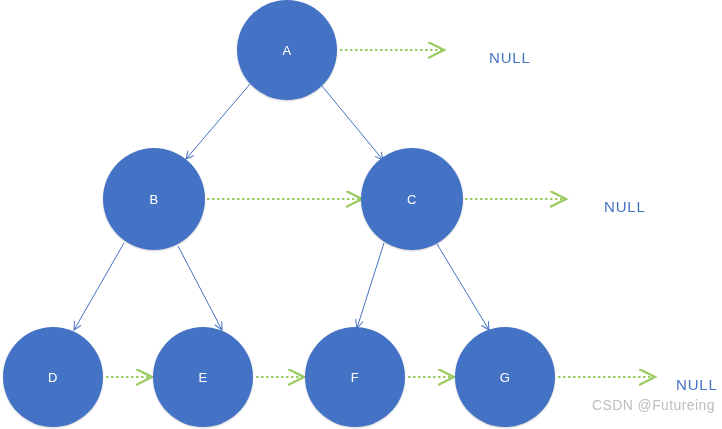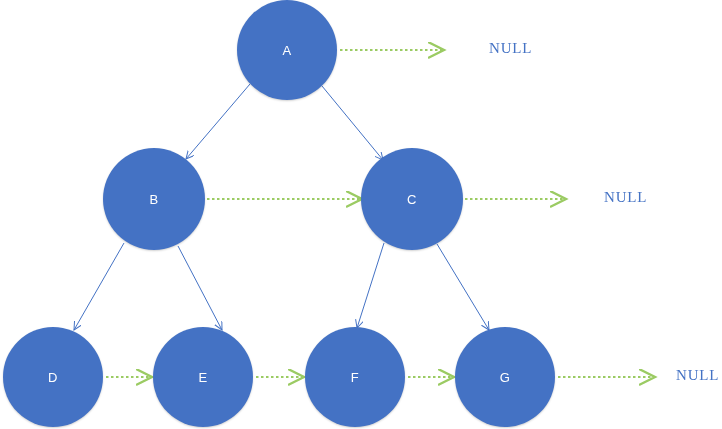--- a/index.html
+++ b/index.html
@@ -38,24 +38,25 @@
     font-family: "Liberation Sans", sans-serif;
     letter-spacing: 0.5px;
     box-sizing: border-box;
     box-shadow: 0 1px 2px rgba(0,0,0,0.18);
     z-index: 2;
   }
   .null-label {
     position: absolute;
     color: #4472C4;
     font-size: 15px;
-    font-family: Liberation Serif, serif;
+    font-family: Liberation Sans, sans-serif;
     letter-spacing: 0.8px;
     white-space: nowrap;
     z-index: 2;
+    margin-top: 9px;
   }
   .watermark {
     position: absolute;
     color: #bdbdbd;
     font-size: 14px;
     font-family: "Liberation Sans", sans-serif;
     letter-spacing: 0.4px;
     white-space: nowrap;
     z-index: 3;
   }
@@ -115,14 +116,15 @@
       <div class="node" style="left: 455px; top: 327px; width: 100px; height: 100px; background: rgb(68, 114, 196); color: rgb(255, 255, 255);">
         <span>G</span>
       </div>
     </div>
   <div id="null-layer">
       <div class="null-label" style="left: 489px; top: 40px; color: rgb(68, 114, 196);">NULL</div>
       <div class="null-label" style="left: 604px; top: 189px; color: rgb(68, 114, 196);">NULL</div>
       <div class="null-label" style="left: 676px; top: 367px; color: rgb(68, 114, 196);">NULL</div>
     </div>
 
+  <div class="watermark" id="watermark" style="left: 592px; top: 397px; color: rgb(189, 189, 189);">CSDN @Futureing</div>
 
 </div>
 
 </body></html>

